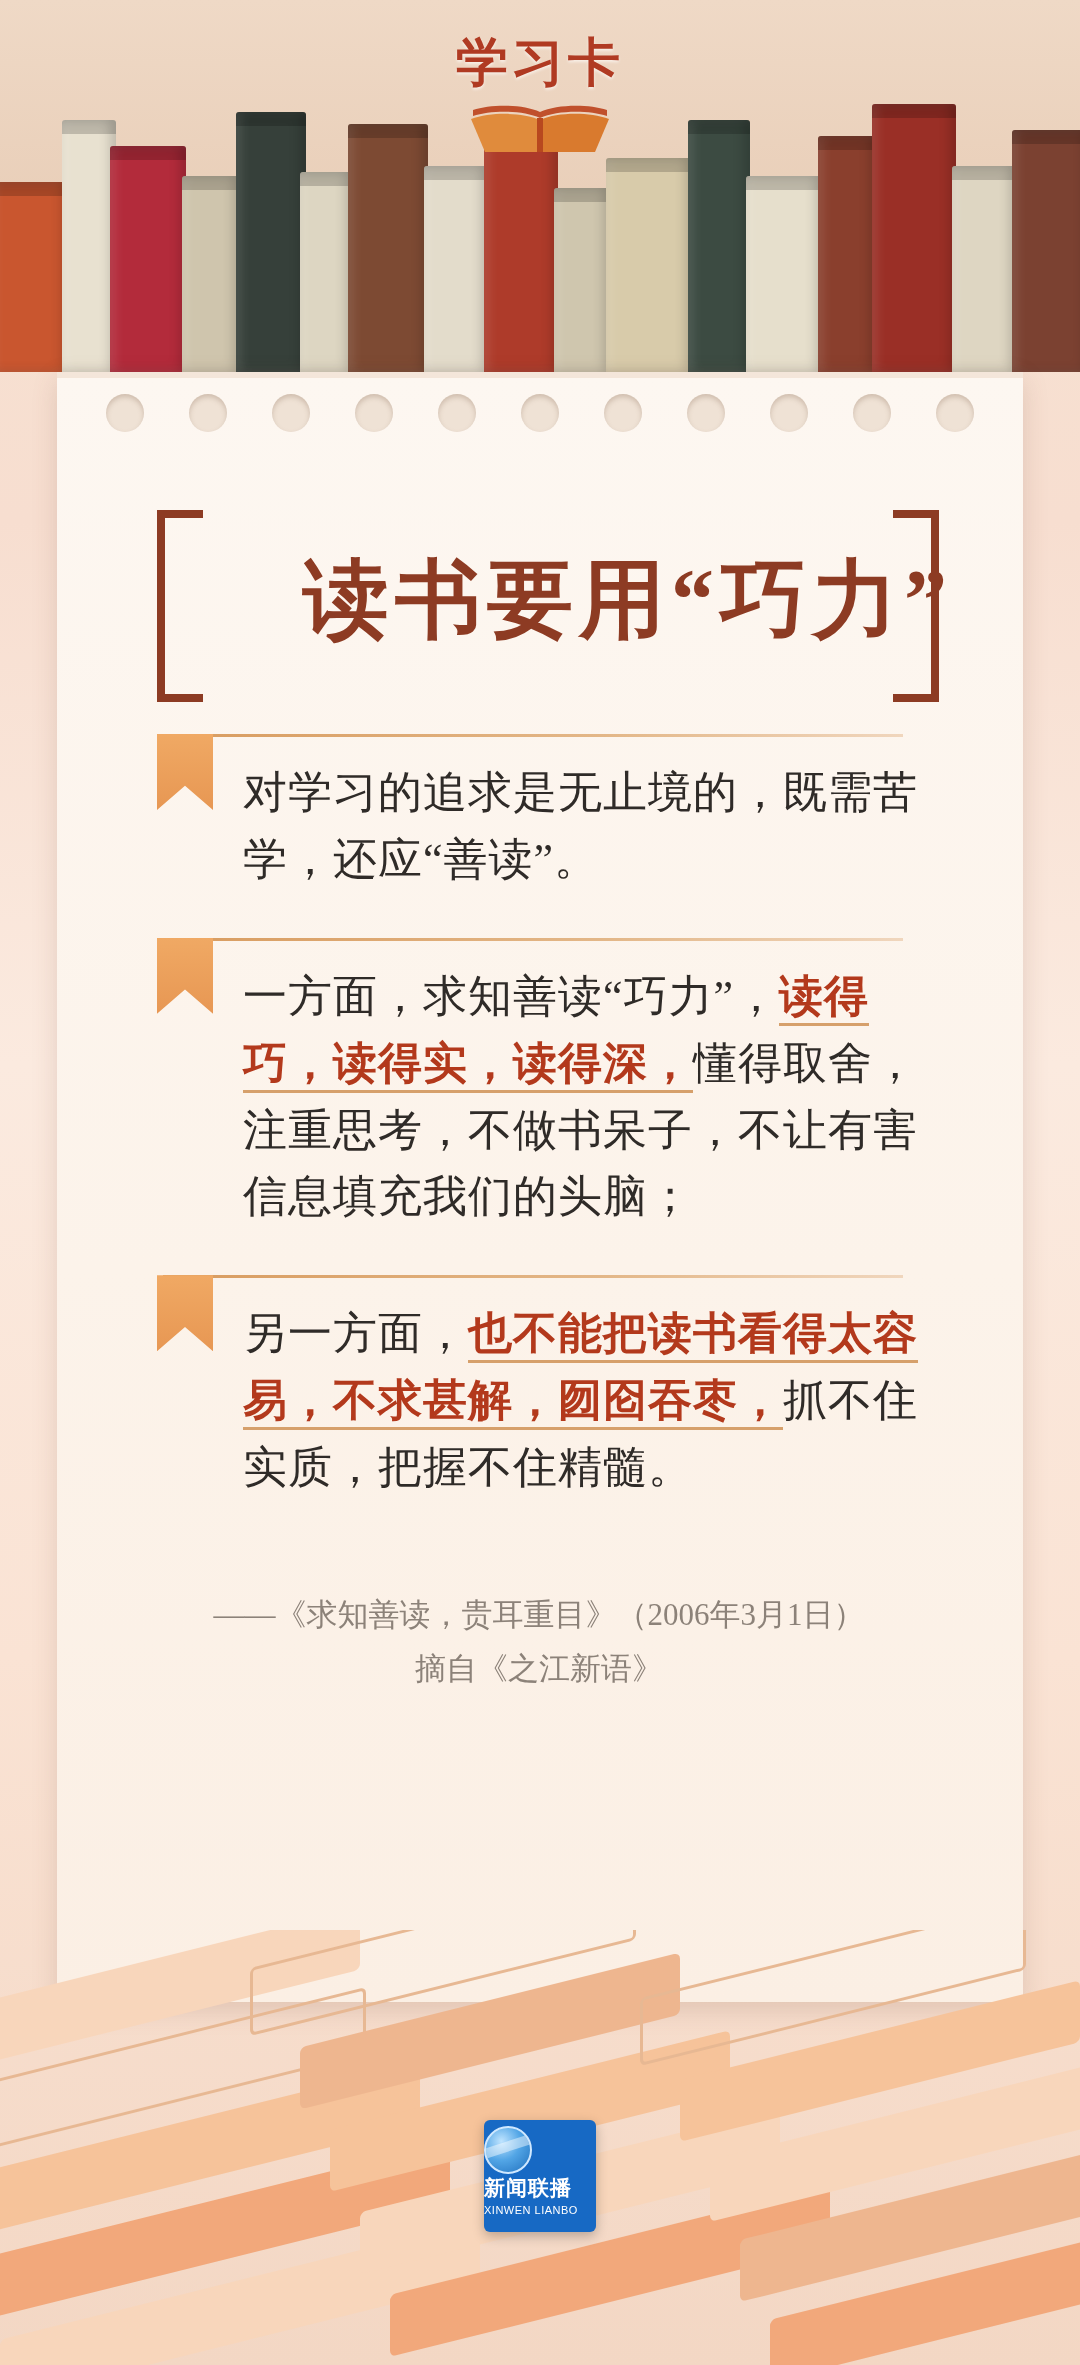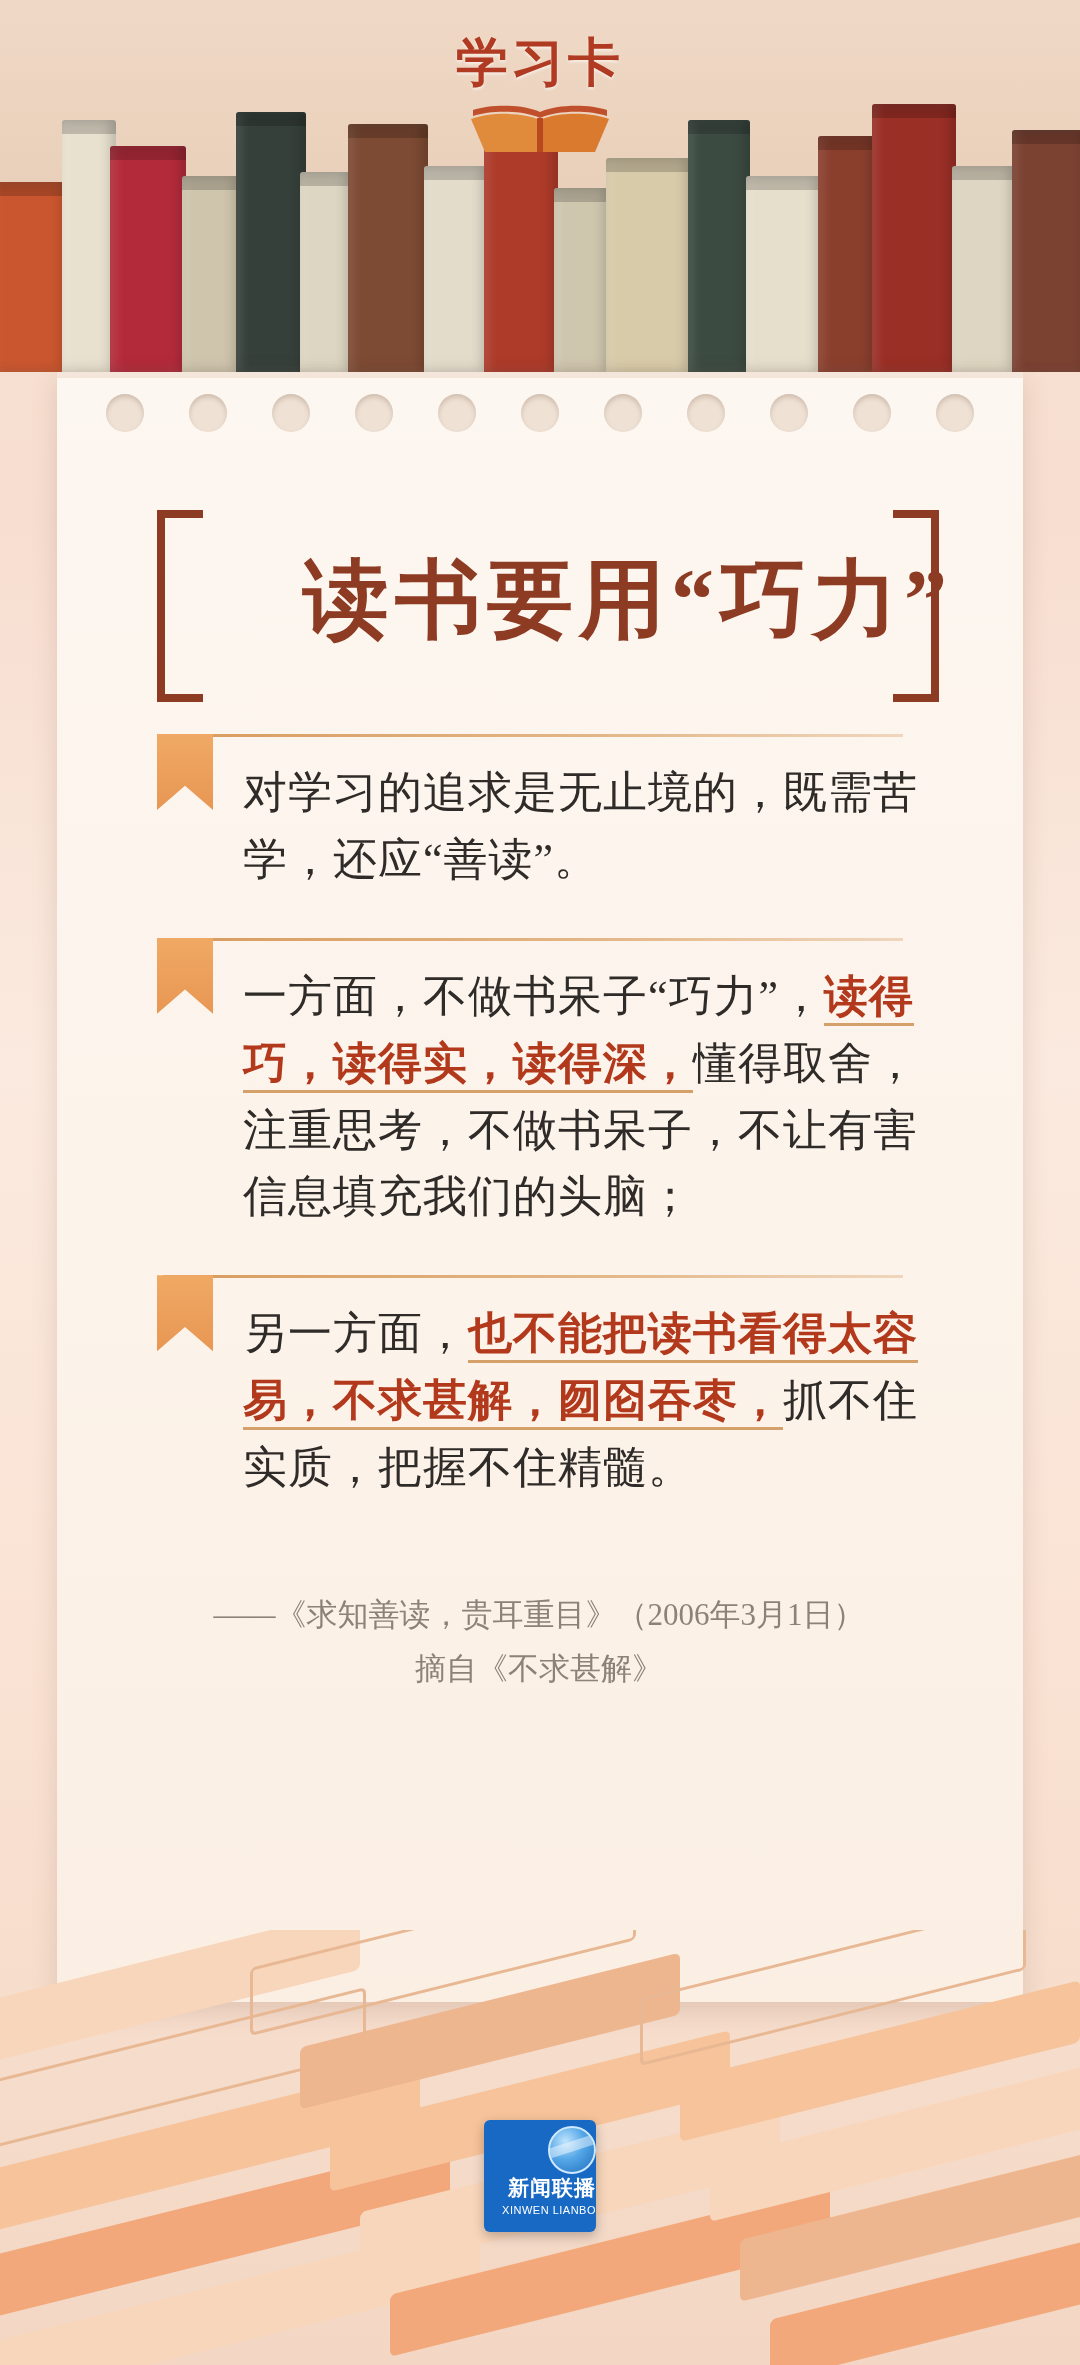--- a/index.html
+++ b/index.html
@@ -226,21 +226,21 @@
     left: 50%;
     transform: translateX(-50%);
     top: 2120px;
     width: 112px;
     height: 112px;
     background: #1769c4;
     border-radius: 6px;
     box-shadow: 0 4px 12px rgba(0,0,0,.25);
     display: flex;
     flex-direction: column;
-    align-items: flex-end;
+    align-items: flex-start;
     justify-content: flex-start;
     padding-top: 6px;
     box-sizing: border-box;
     z-index: 10;
   }
   .badge .globe {
     width: 44px; height: 44px;
     border-radius: 50%;
     background: radial-gradient(circle at 35% 30%, #bfe4ff 0%, #53a6e6 45%, #1f6fbd 100%);
     border: 2px solid #cfe8ff;
@@ -368,32 +368,32 @@
 
       <div class="para">
         <span class="rule"></span>
         <span class="ribbon"></span>
         <p><span>对学习的追求是无止境的，既需苦学，还应“善读”。</span></p>
       </div>
 
       <div class="para">
         <span class="rule"></span>
         <span class="ribbon"></span>
-        <p><span>一方面，不做书呆子“巧力”，</span><span class="hl">读得巧，读得实，读得深，</span><span>懂得取舍，注重思考，不做书呆子，不让有害信息填充我们的头脑；</span></p>
+        <p><span>一方面，求知善读“巧力”，</span><span class="hl">读得巧，读得实，读得深，</span><span>懂得取舍，注重思考，不做书呆子，不让有害信息填充我们的头脑；</span></p>
       </div>
 
       <div class="para">
         <span class="rule"></span>
         <span class="ribbon"></span>
         <p><span>另一方面，</span><span class="hl">也不能把读书看得太容易，不求甚解，囫囵吞枣，</span><span>抓不住实质，把握不住精髓。</span></p>
       </div>
 
       <div class="source">
         <div>——《求知善读，贵耳重目》（2006年3月1日）</div>
-        <div>摘自《不求甚解》</div>
+        <div>摘自《之江新语》</div>
       </div>
 
     </div>
   </div>
 
   <div class="bottom-decor">
     <div class="slab c" style="left:-60px;  top:30px;  width:420px;"></div>
     <div class="slab-outline" style="left:-60px;  top:110px; width:420px;"></div>
     <div class="slab a" style="left:-40px;  top:190px; width:460px;"></div>
     <div class="slab b" style="left:-20px;  top:270px; width:470px;"></div>

